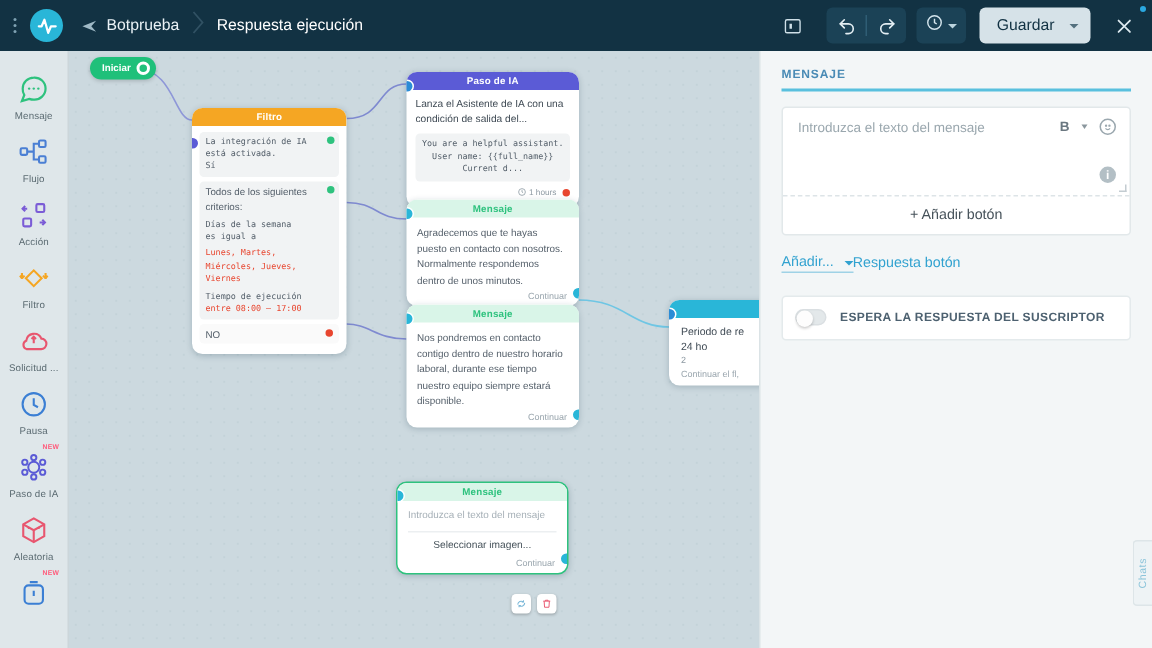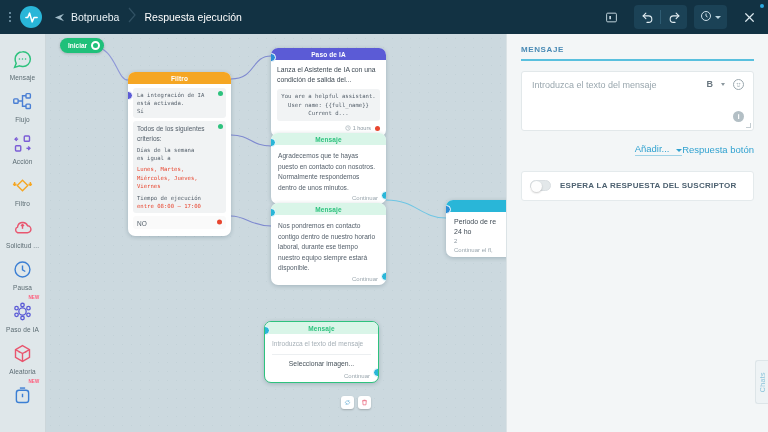--- a/index.html
+++ b/index.html
@@ -147,21 +147,21 @@
     position: relative; }
   .info-i { position: absolute; right: 9px; bottom: 8px; width: 11px; height: 11px;
     border-radius: 50%; background: #b3bfc5; color: #fff; font-size: 8px;
     display: flex; align-items: center; justify-content: center; font-weight: bold; }
   .resize-h { position: absolute; right: 2px; bottom: 2px; width: 5px; height: 5px;
     border-right: 1.5px solid #c3ccd1; border-bottom: 1.5px solid #c3ccd1; }
   .add-btn-row {
     border-top: 1px dashed #dde4e7; padding: 7px 0; text-align: center;
     font-size: 9.5px; color: #46525a; cursor: pointer;
   }
-  .rp-links { display: flex; justify-content: flex-end; align-items: center;
+  .rp-links { display: flex; justify-content: flex-start; align-items: center;
     margin-top: 12px; }
   .lnk { font-size: 9.5px; color: #31a2d0; cursor: pointer; }
   .lnk.underline { border-bottom: 1px solid #9fd2e6; padding-bottom: 1px; }
   .lnk-caret { display:inline-block; width:0;height:0;margin-left:4px;
     border-left:3px solid transparent;border-right:3px solid transparent;
     border-top:3.5px solid #31a2d0;}
   .wait-card {
     margin-top: 15px; background: #fff; border: 1px solid #e4eaec; border-radius: 3px;
     height: 30px; display: flex; align-items: center; padding: 0 8px; gap: 9px;
   }
@@ -234,20 +234,24 @@
         </div>
       </div>
       <div class="tb-clock">
         <span>
           <svg width="12" height="12" viewBox="0 0 24 24" fill="none" stroke="#d4e5ed" stroke-width="1.9">
             <circle cx="12" cy="12" r="9"></circle>
               <path d="M12 7v5l3 2"></path>
           </svg>
         </span>
         <span class="caret"></span>
+      </div>
+      <div class="save-btn">
+        <span>Guardar</span>
+        <span class="save-caret"></span>
       </div>
       <div class="close-btn">
         <svg width="13" height="13" viewBox="0 0 24 24" fill="none" stroke="#dbe8ee" stroke-width="2.2" stroke-linecap="round">
           <path d="M5 5l14 14M19 5L5 19"></path>
         </svg>
       </div>
     </div>
     <div class="blue-dot"></div>
   </div>
 
@@ -511,20 +515,21 @@
             <svg width="9" height="9" viewBox="0 0 24 24" fill="none" stroke="#9aa7ae" stroke-width="2.2" style="position:absolute;left:0.3px;top:0.3px;">
               <circle cx="9" cy="10" r="1"></circle>
                 <circle cx="15" cy="10" r="1"></circle>
               <path d="M8 15a5 5 0 0 0 8 0"></path>
             </svg>
           </span>
         </div>
         <div class="info-i">i</div>
         <div class="resize-h"></div>
       </div>
+      <div class="add-btn-row">+ Añadir botón</div>
     </div>
 
     <div class="rp-links">
       <span class="lnk underline">
         <span>Añadir...</span>
         <span class="lnk-caret"></span>
       </span>
       <span class="lnk">Respuesta botón</span>
     </div>
 

